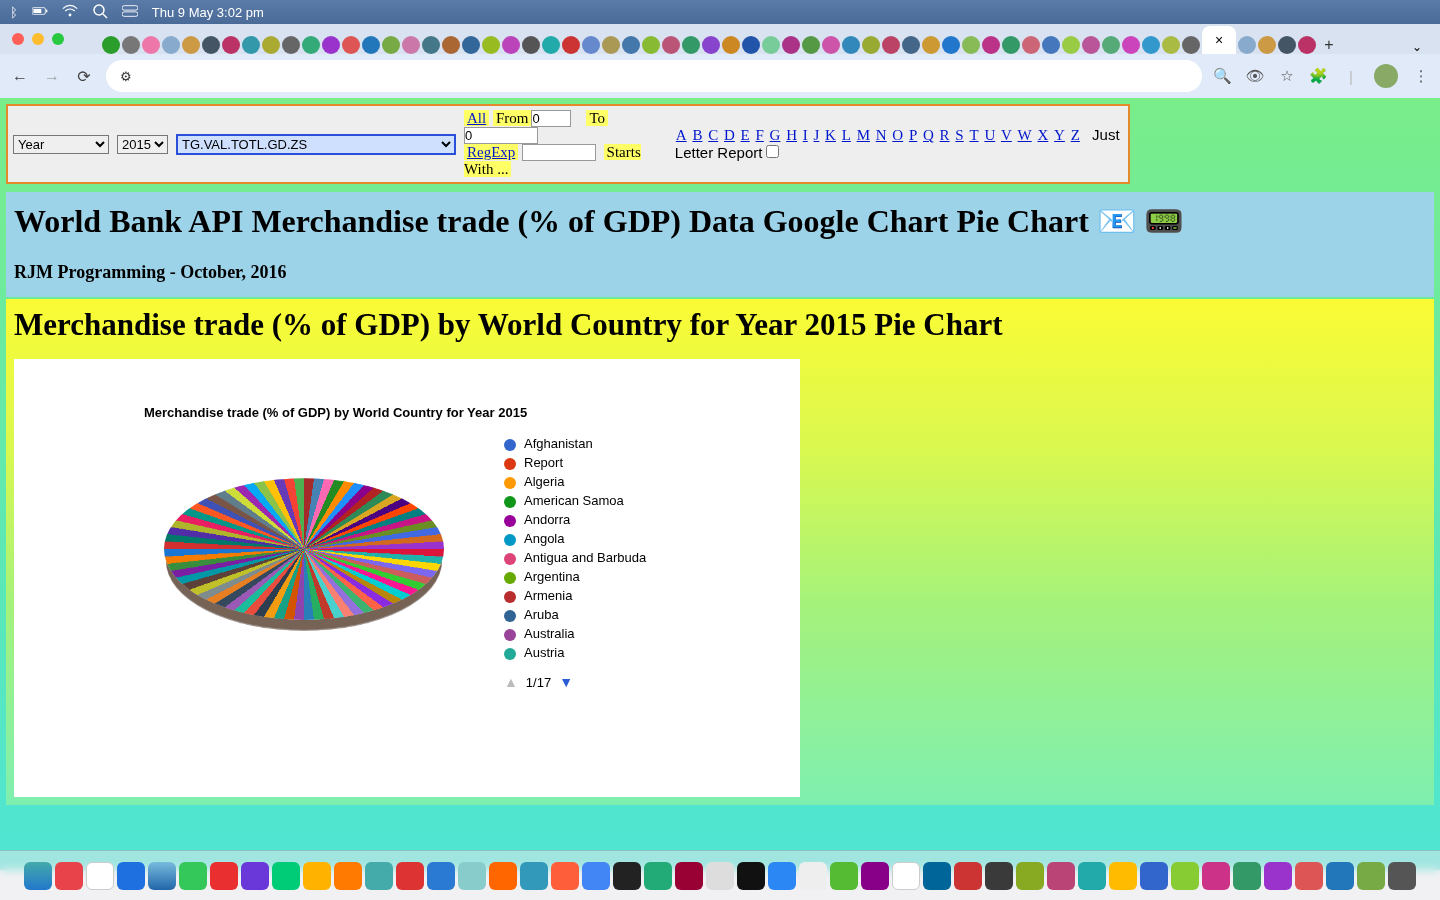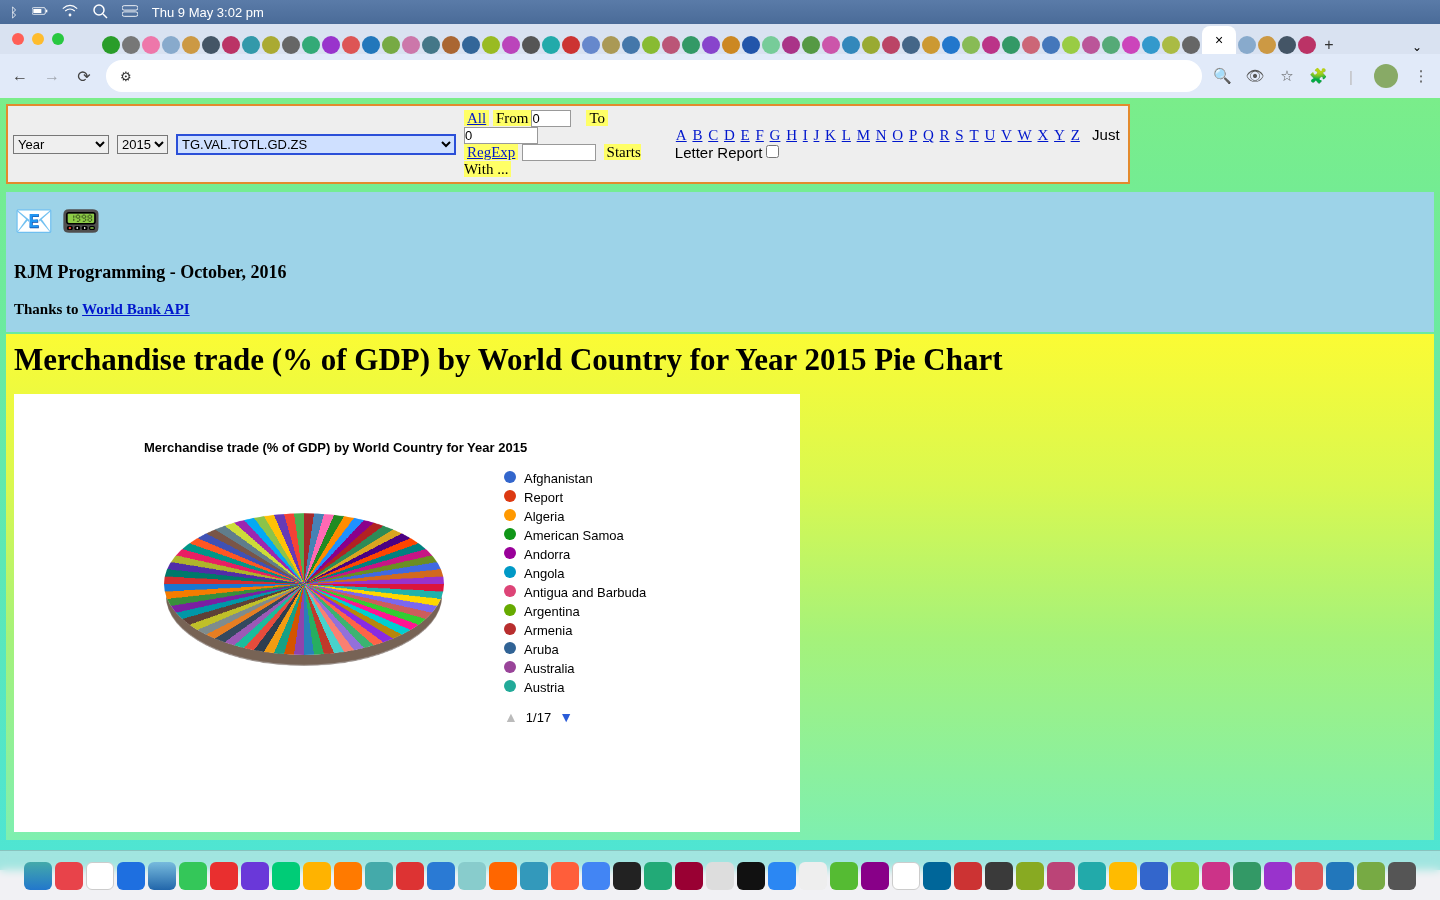--- a/index.html
+++ b/index.html
@@ -84,21 +84,21 @@
     #f57c00 260deg 265deg,#1976d2 265deg 270deg,#d32f2f 270deg 275deg,#00796b 275deg 280deg,
     #512da8 280deg 285deg,#afb42b 285deg 290deg,#e91e63 290deg 295deg,#009688 295deg 300deg,
     #ff5722 300deg 305deg,#3f51b5 305deg 310deg,#795548 310deg 315deg,#607d8b 315deg 320deg,
     #cddc39 320deg 325deg,#9c27b0 325deg 330deg,#03a9f4 330deg 335deg,#8bc34a 335deg 340deg,
     #ffc107 340deg 345deg,#673ab7 345deg 350deg,#f44336 350deg 355deg,#4caf50 355deg 360deg
   );
   transform: rotateX(52deg);
   box-shadow: 0 18px 0 -2px rgba(90,60,40,.55), 0 20px 0 -2px rgba(60,40,30,.5);
 }
 .legend { font-size: 13px; font-family: Arial, sans-serif; }
-.legend-item { display:flex; align-items:flex-start; gap:8px; padding:2px 0;}
+.legend-item { display:flex; align-items:flex-end; gap:8px; padding:2px 0;}
 .legend-dot { width:12px; height:12px; border-radius:50%; }
 .legend-pager { display:flex; align-items:center; gap:8px; margin-top:12px; font-size:13px;}
 .pg-prev { color:#bbb; font-size:14px;}
 .pg-next { color:#2b5cd8; font-size:14px;}
 
 
 .dock { position:fixed; bottom:0; left:0; right:0; height:50px; display:flex; align-items:center; justify-content:center; gap:3px; padding:0 8px; background: rgba(230,230,235,.55); backdrop-filter: blur(4px); border-top:1px solid rgba(0,0,0,.15);}
 .dock-item { width:28px; height:28px; border-radius:6px; flex-shrink:0;}
 </style>
 </head>
@@ -269,27 +269,25 @@
         </span>
         &nbsp;&nbsp;<span style="font-family:Liberation Sans, sans-serif">Just Letter Report</span>
         <input type="checkbox" style="">
       </td>
     </tr>
         </tbody>
       </table>
 
     <div class="hdr-block">
       <h1>
+        <span>World Bank API Merchandise trade (% of GDP) Data Google Chart Pie Chart</span>
         <span>📧</span>
         <span>📟</span>
       </h1>
       <h3>RJM Programming - October, 2016</h3>
-      <p>
-        <span>Thanks to </span><a href="#">World Bank API</a>
-      </p>
     </div>
 
     <div class="chart-block">
       <h1>Merchandise trade (% of GDP) by World Country for Year 2015 Pie Chart</h1>
 
       <div class="chart-card">
         <div class="inner-title">Merchandise trade (% of GDP) by World Country for Year 2015</div>
         <div class="chart-body">
           <div class="pie-wrap">
             <div class="pie3d"></div>

